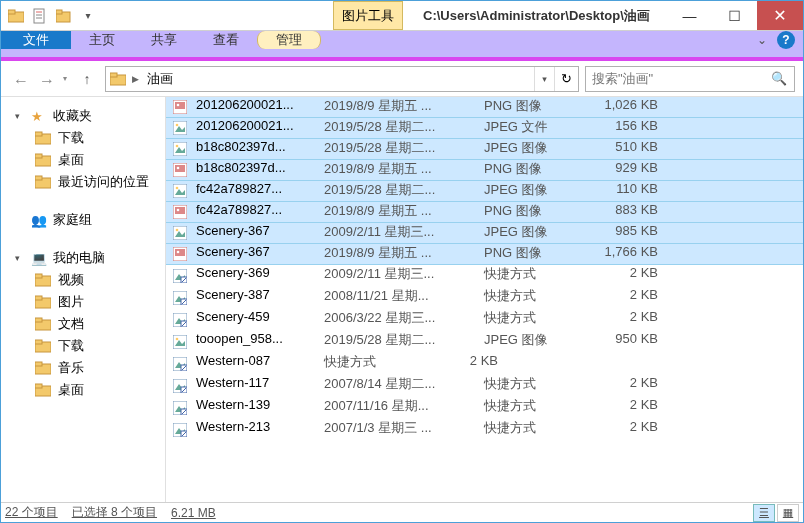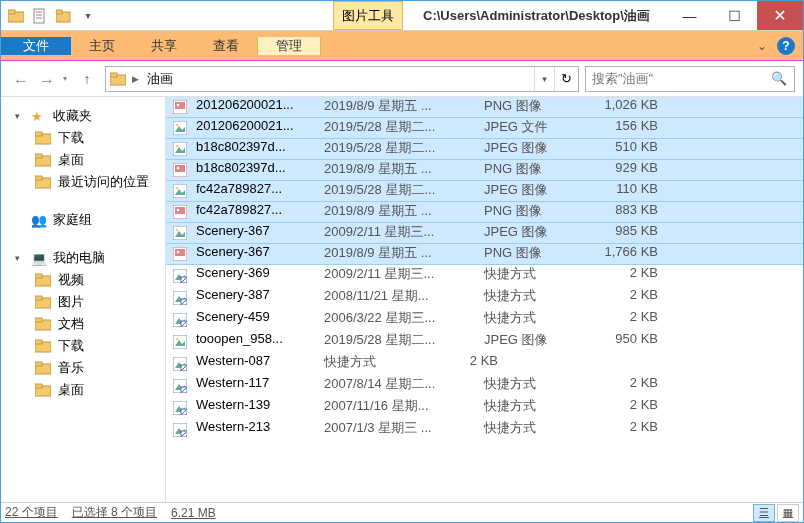--- a/index.html
+++ b/index.html
@@ -11,24 +11,24 @@
   .qat-item { width: 22px; height: 22px; display:flex; align-items:center; justify-content:center; font-size:14px; }
   .folder-icon-svg { width:16px; height:16px; }
   .qat-down { font-size:10px; color:#555; }
   .contextual-tab { width:70px; background:#ffe8a6; border:1px solid #d4b95f; display:flex; align-items:center; justify-content:center; font-size:13px; margin-left:230px; }
   .title-path { flex:1; display:flex; align-items:center; justify-content:flex-start; padding-left:20px; font-size:13px; font-weight:bold; color:#333; }
   .win-controls { display:flex; }
   .win-btn { width:45px; display:flex; align-items:center; justify-content:center; color:#333; font-size:14px; }
   .win-btn.close { background:#c75050; color:#fff; width:46px; font-size:16px; }
   
   
-  .ribbon { height:30px; background:#fdba74; display:flex; align-items:center; border-bottom:1px solid #d946ef; }
+  .ribbon { height:30px; background:#c4b5fd; display:flex; align-items:flex-start; border-bottom:4px solid #d946ef; }
   .ribbon-tab { padding:0 18px; display:flex; align-items:center; font-size:13px; color:#333; }
   .ribbon-tab.file { background:#1979ca; color:#fff; padding:0 22px; }
-  .ribbon-tab.mgr { background:#fff0c0; border-left:1px solid #d4b95f; border-right:1px solid #d4b95f; }
+  .ribbon-tab.mgr { background:#fff0c0; border-left:1px solid #d4b95f; border-right:1px solid #d4b95f;border-radius:8px; }
   .ribbon-spacer { flex:1; }
   .ribbon-right { display:flex; align-items:center; padding-right:8px; gap:10px; }
   .chev-help { font-size:12px; color:#555; }
   .help-icon { width:18px; height:18px; border-radius:50%; background:#1979ca; color:#fff; display:flex; align-items:center; justify-content:center; font-size:12px; font-weight:bold; }
   
   
   .addr-row { height:36px; display:flex; align-items:center; padding:4px 8px; gap:6px; border-bottom:1px solid #e0e0e0; }
   .nav-arrows { display:flex; align-items:center; gap:2px; }
   .nav-arrow { width:24px; height:24px; display:flex; align-items:center; justify-content:center; border-radius:3px; font-size:16px; color:#8a8a8a; }
   .nav-drop { font-size:8px; color:#8a8a8a; padding:0 2px; }

